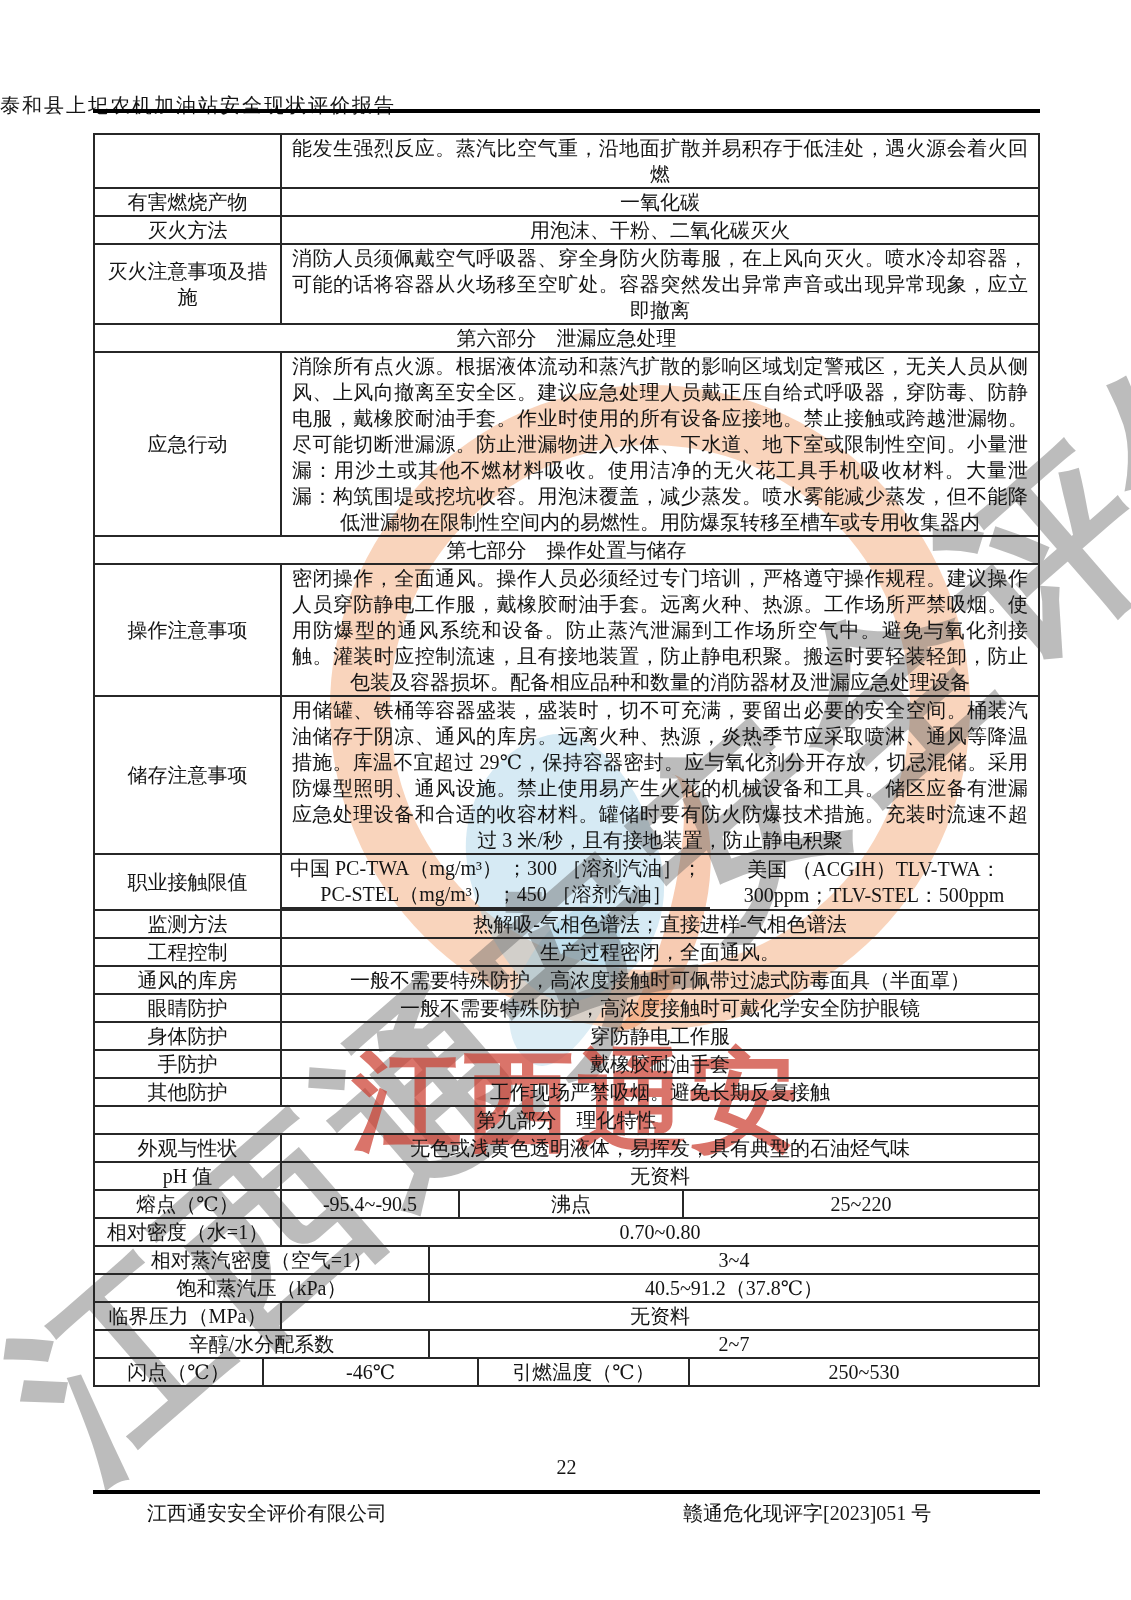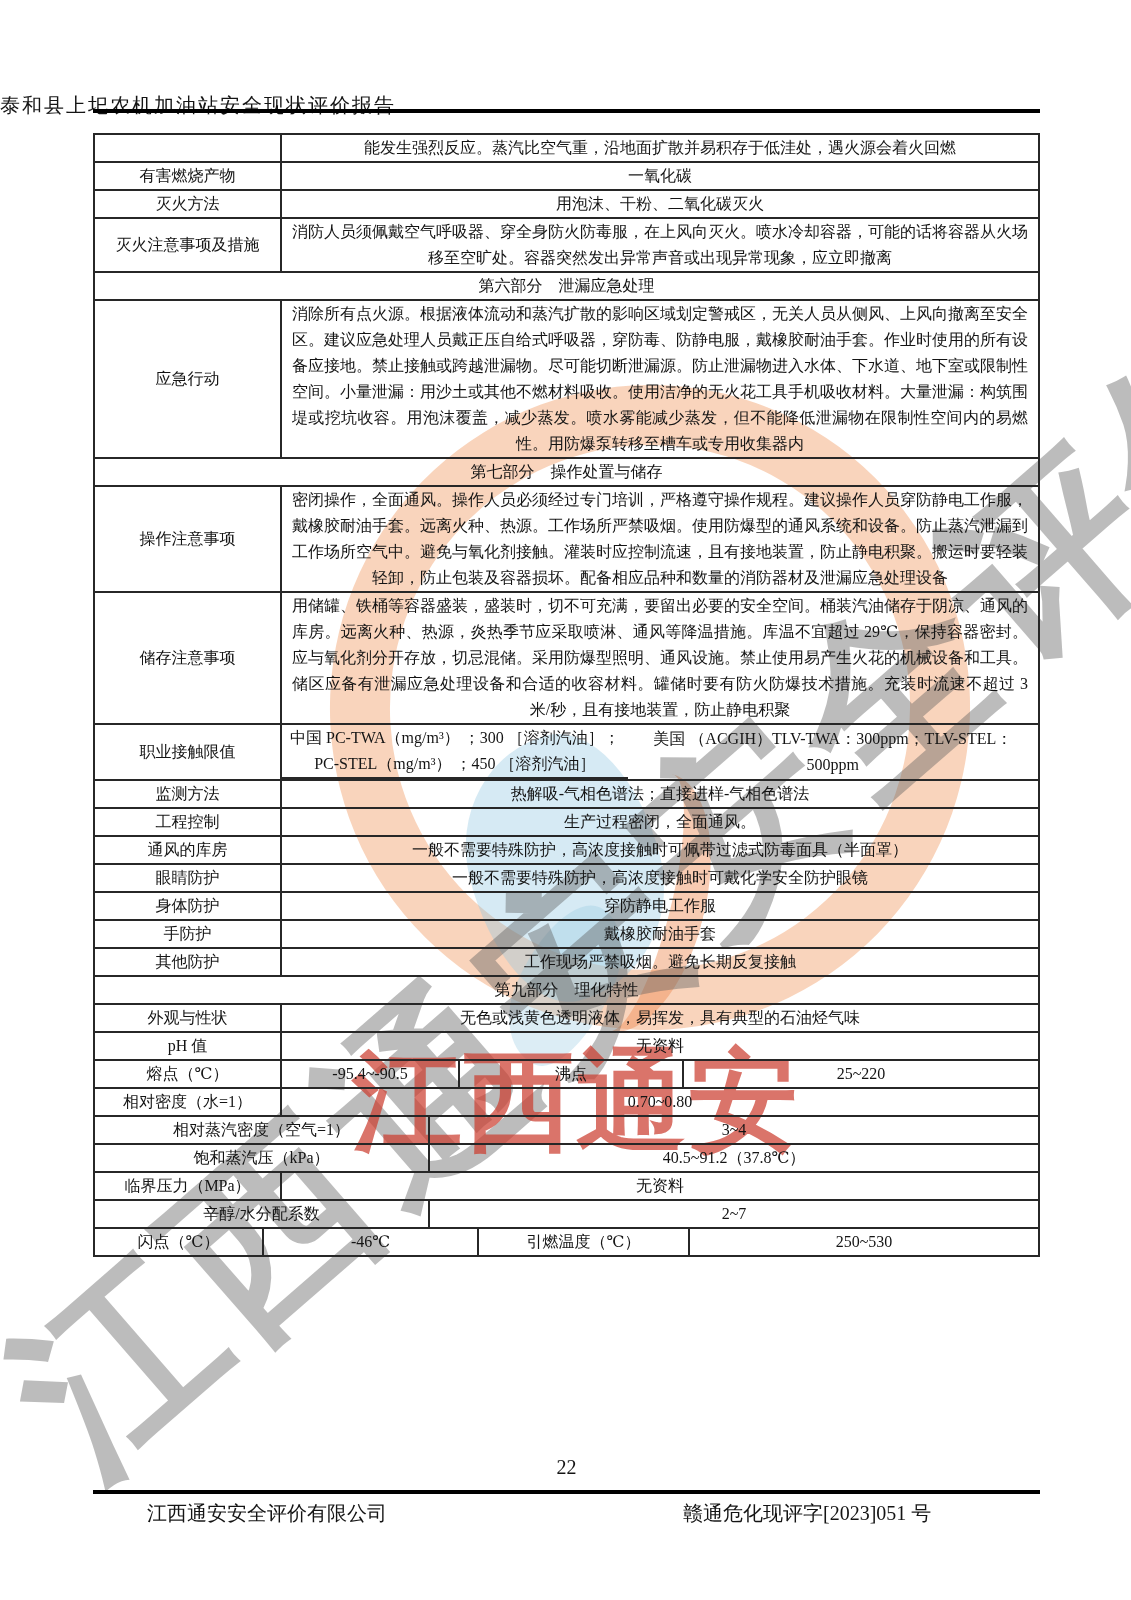--- a/index.html
+++ b/index.html
@@ -21,21 +21,21 @@
   .title-rule {
     position:absolute; top:109px; left:93px; width:947px; height:4px;
     background:#000;
   }
 
   
   .tbl {
     position:absolute; top:133px; left:93px; width:947px;
     border:2px solid #272727;
     background:transparent;
-    font-size:16px; line-height:26px;
+    font-size:20px; line-height:26px;
   }
   .r { display:flex; border-top:2px solid #272727; align-items:stretch; }
   .r:first-child { border-top:none; }
   .lab {
     flex:0 0 187px; width:187px;
     display:flex; align-items:center; justify-content:center;
     text-align:center; padding:0 10px;
     border-right:2px solid #272727;
   }
   .lab.wide { flex:0 0 335px; width:335px; }

